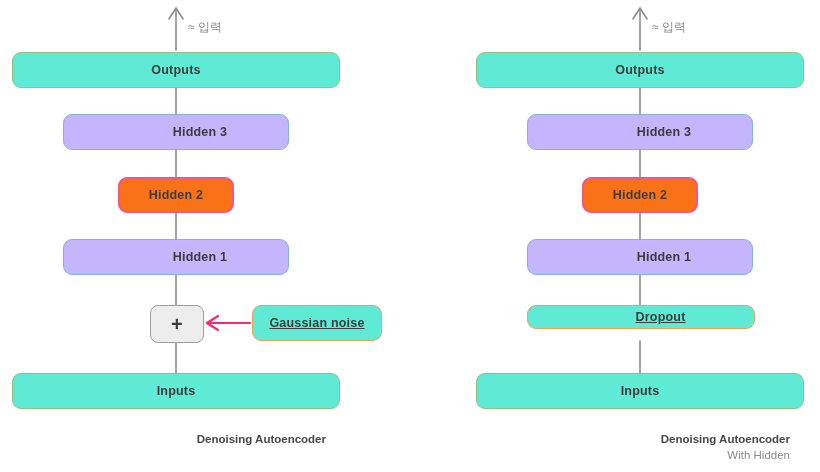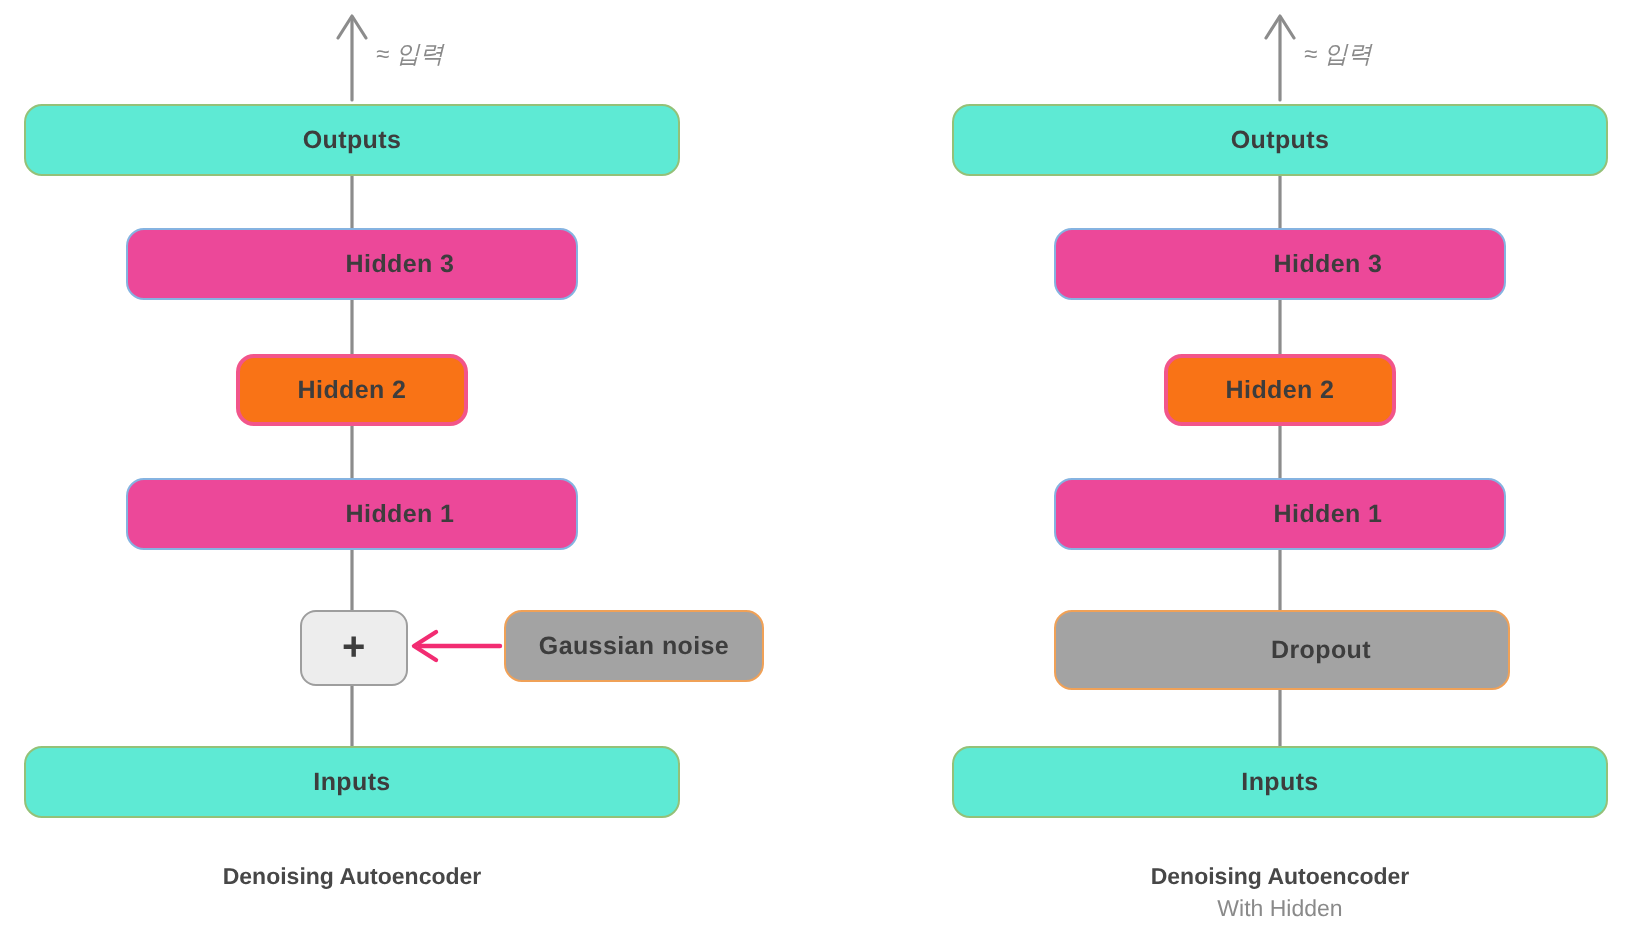--- a/index.html
+++ b/index.html
@@ -18,35 +18,34 @@
     display: flex;
     align-items: center;
     justify-content: center;
     border-radius: 9px;
     font-weight: bold;
     font-size: 12.5px;
     color: #3d3d3d;
     letter-spacing: 0.2px;
   }
   .green  { background: #5eead4; border: 1.6px solid #94c178; }
-  .blue   { background: #ec4899; border: 1.6px solid #85b3e1; padding-left: 48px; }
+  .blue   { background: #c4b5fd; border: 1.6px solid #85b3e1; padding-left: 48px; }
   .pink   { background: #f97316; border: 2px solid #f2558a; }
-  .orange { background: #a3a3a3; border: 1.8px solid #f0a157; }
+  .orange { background: #5eead4; border: 1.8px solid #f0a157; text-decoration: underline; }
   .gray   { background: #ededed; border: 1.6px solid #9e9e9e; font-size: 20px; border-radius: 8px; }
   .top-label {
     position: absolute;
     font-size: 12px;
     color: #8a8a8a;
     white-space: nowrap;
-    font-style: italic;
   }
   .caption {
     position: absolute;
     width: 300px;
-    text-align: center;
+    text-align: right;
     line-height: 1.35;
   }
   .caption .title { font-size: 11.5px; font-weight: bold; color: #474747; }
   .caption .subtitle { font-size: 11.5px; color: #8a8a8a; }
 </style>
 </head>
 <body>
 
 <div class="canvas">
 
@@ -101,21 +100,21 @@
   <div class="top-label" style="left:652px; top:19px;">≈ 입력</div>
 
   <div class="box green" style="left:476px; top:52px; width:328px; height:36px;">Outputs</div>
 
   <div class="box blue" style="left:527px; top:114px; width:226px; height:36px;">Hidden 3</div>
 
   <div class="box pink" style="left:582px; top:177px; width:116px; height:36px;">Hidden 2</div>
 
   <div class="box blue" style="left:527px; top:239px; width:226px; height:36px;">Hidden 1</div>
 
-  <div class="box orange" style="left:527px; top:305px; width:228px; height:40px;padding-left:39px;">Dropout</div>
+  <div class="box orange" style="left:527px; top:305px; width:228px; height:24px;padding-left:39px;">Dropout</div>
 
   <div class="box green" style="left:476px; top:373px; width:328px; height:36px;">Inputs</div>
 
   <div class="caption" style="left:490px; top:432px;">
     <div class="title">Denoising Autoencoder</div>
     <div class="subtitle">With Hidden</div>
   </div>
 
 </div>
 

